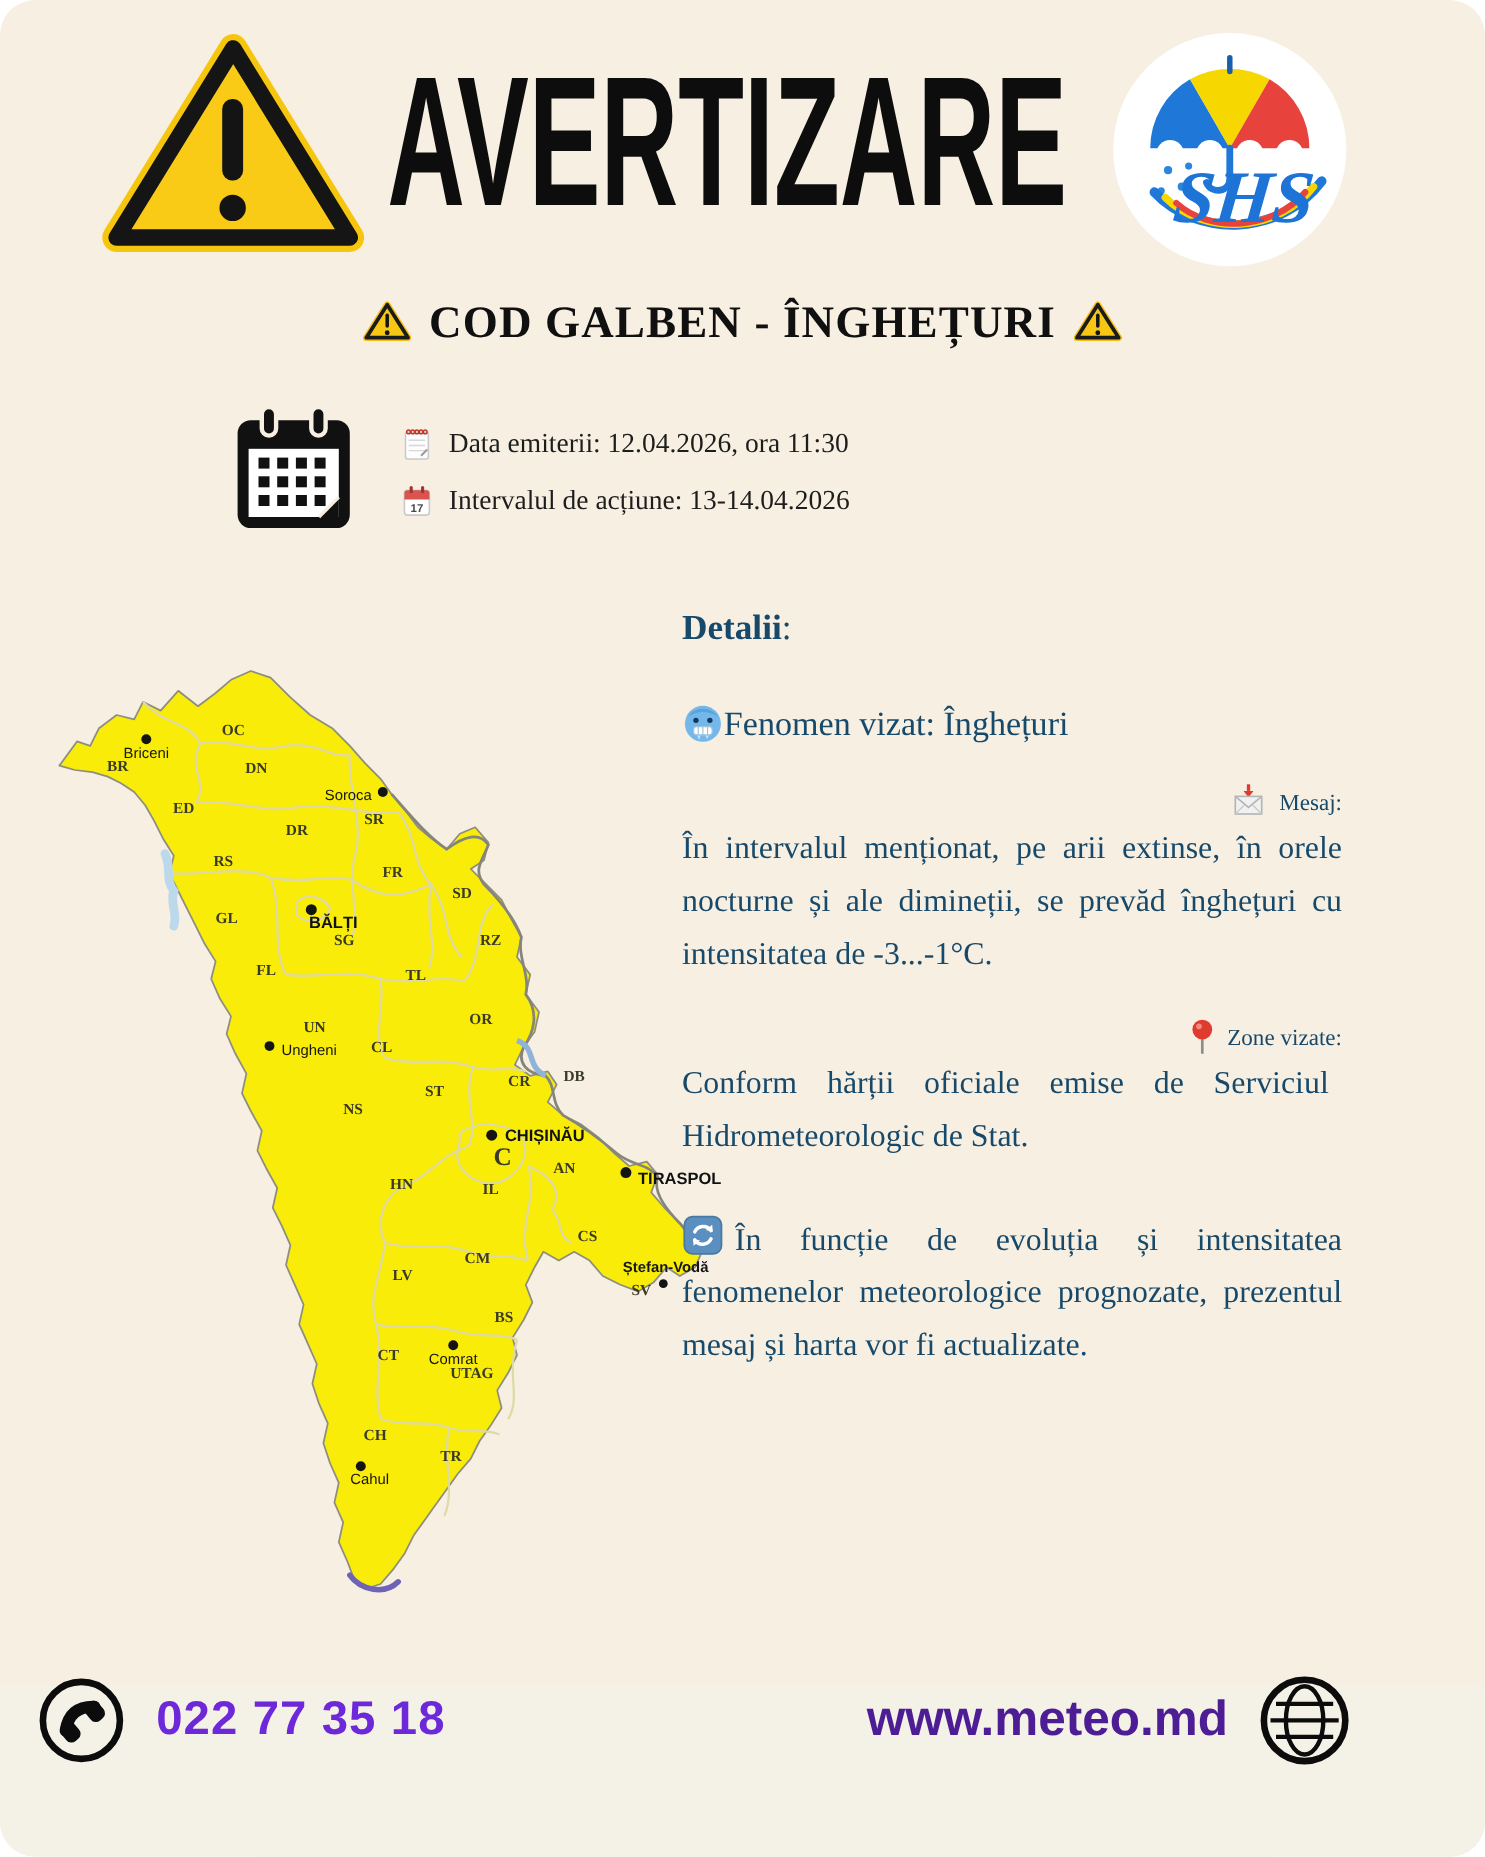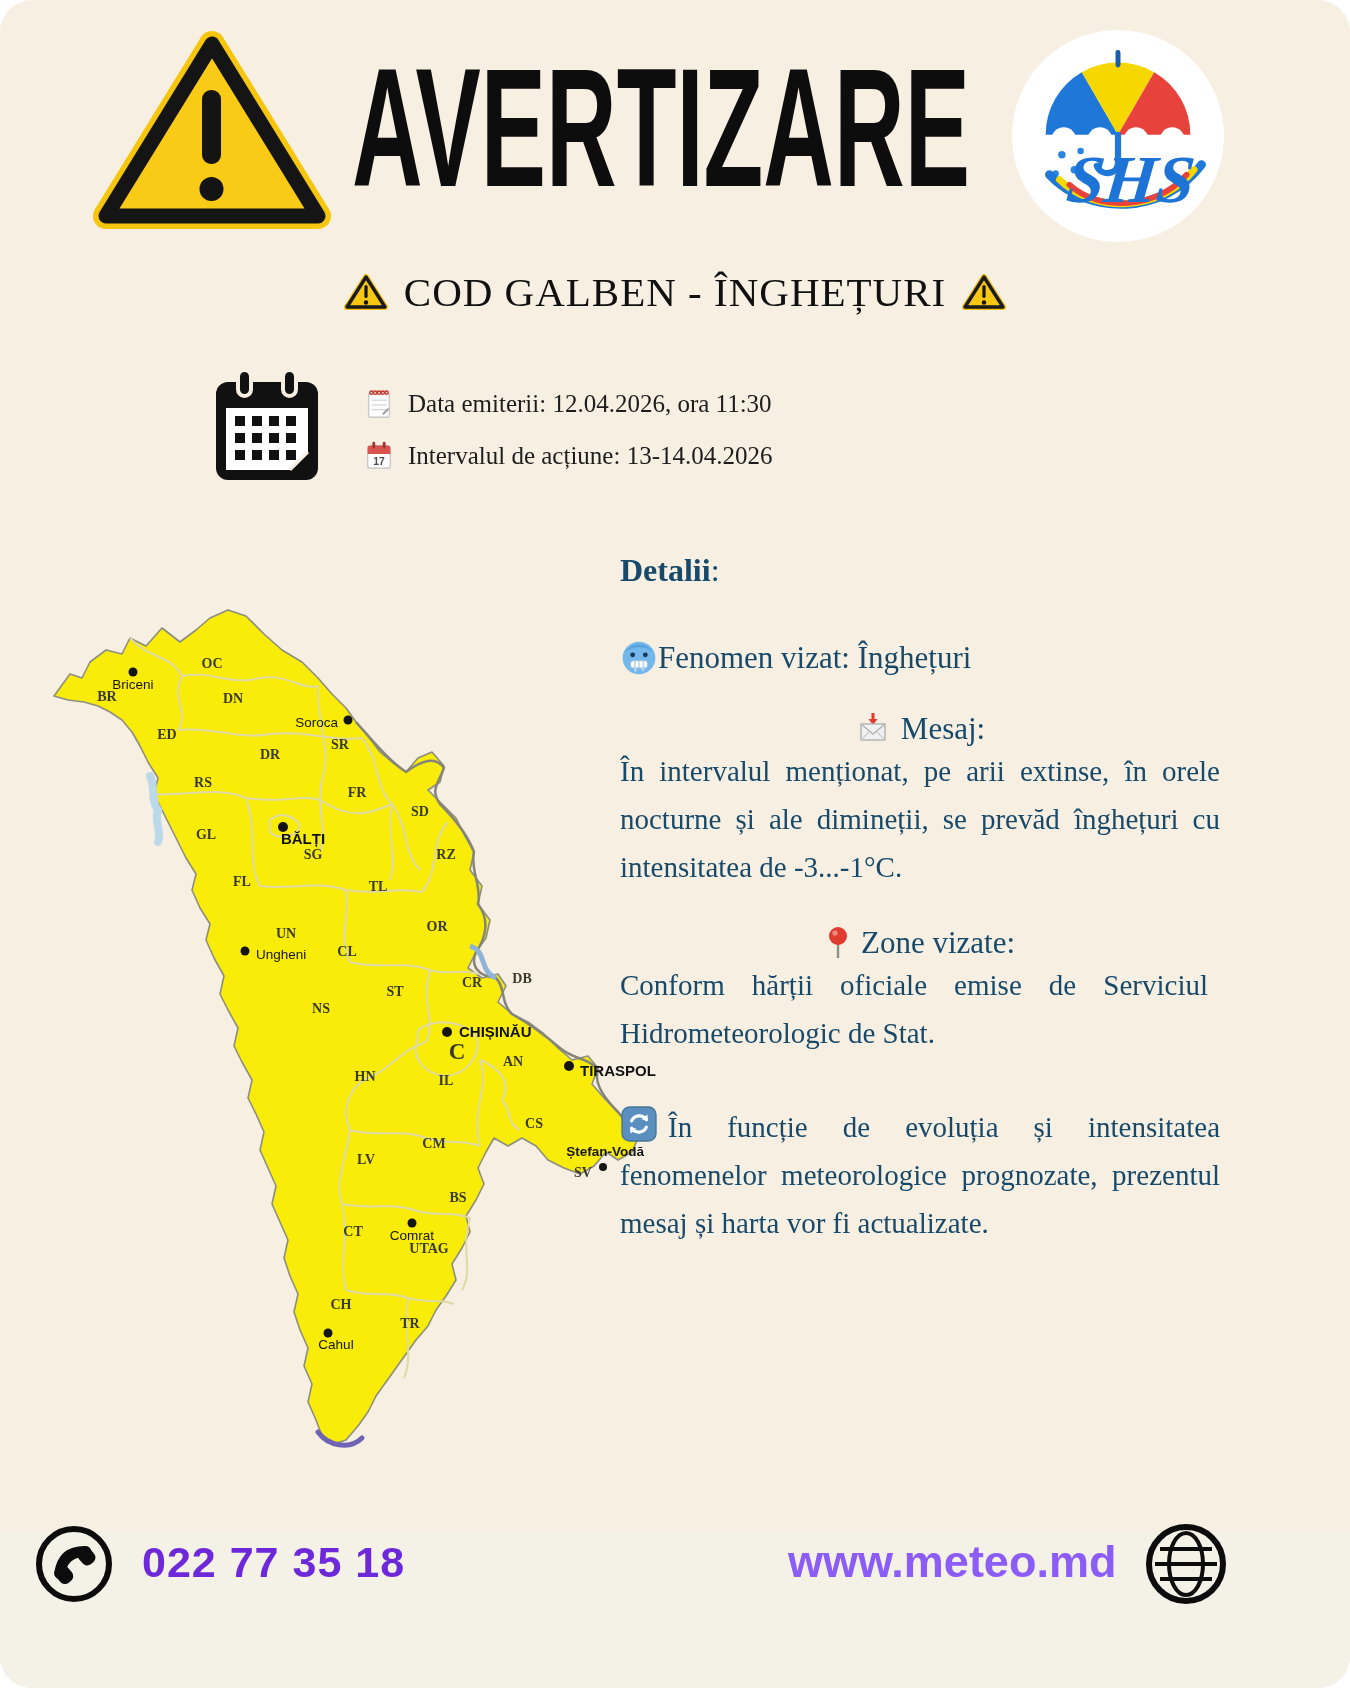--- a/index.html
+++ b/index.html
@@ -17,35 +17,35 @@
     position:absolute; left:1012px; top:30px; width:212px; height:212px;
     background:#ffffff; border-radius:50%;
   }
 
   
   .code-row {
     position:absolute; left:0; top:268px; width:1350px;
     display:flex; justify-content:center; align-items:center; gap:16px;
   }
   .code-row .code-text {
-    font-size:41px; font-weight:normal; color:#101010; letter-spacing:1px;
+    font-size:41px; font-weight:bold; color:#101010; letter-spacing:1px;
   }
 
   
   .big-calendar { position:absolute; left:214px; top:366px; }
   .date-block { position:absolute; left:362px; top:378px; }
   .date-row { display:flex; align-items:center; gap:12px; height:52px; }
   .date-row .date-text { font-size:25px; color:#1d1d1d; }
 
   
   .details { position:absolute; left:620px; top:552px; width:600px; color:#17496a; }
   .detail-head { font-size:32px; }
   .detail-head b { font-weight:bold; }
   .fen-row { margin-top:50px; display:flex; align-items:center; font-size:31px; }
-  .center-label { margin-top:34px; display:flex; justify-content:center; align-items:center; gap:10px; font-size:31px; }
+  .center-label { margin-top:34px; display:flex; justify-content:flex-end; align-items:center; gap:10px; font-size:21px; }
   .para {
     font-size:29px; line-height:48px; text-align:justify;
     margin:0; hyphens:none;
   }
   .zones-para { width:588px; }
   .update-para { margin-top:46px; }
   .inline-icon { vertical-align:-6px; margin-right:10px; }
 
   
   .map-wrap { position:absolute; left:50px; top:590px; width:620px; height:864px; }
@@ -61,21 +61,21 @@
     background:#f4f1e7;
   }
   .footer-phone-text {
     position:absolute; left:142px; top:1538px;
     font-family:"Liberation Sans", sans-serif; font-weight:800;
     font-size:43px; color:#6d28d9; letter-spacing:1px;
   }
   .footer-site-text {
     position:absolute; left:788px; top:1536px;
     font-family:"Liberation Sans", sans-serif; font-weight:800;
-    font-size:45px; color:#8b5cf6;
+    font-size:45px; color:#4c1d95;
   }
   .phone-icon-svg { position:absolute; left:34px; top:1524px; }
   .globe-icon-svg { position:absolute; left:1144px; top:1522px; }
 </style>
 </head>
 <body>
 
 <div class="page">
 
   <svg class="big-triangle" width="240" height="200" viewBox="0 0 240 200">

